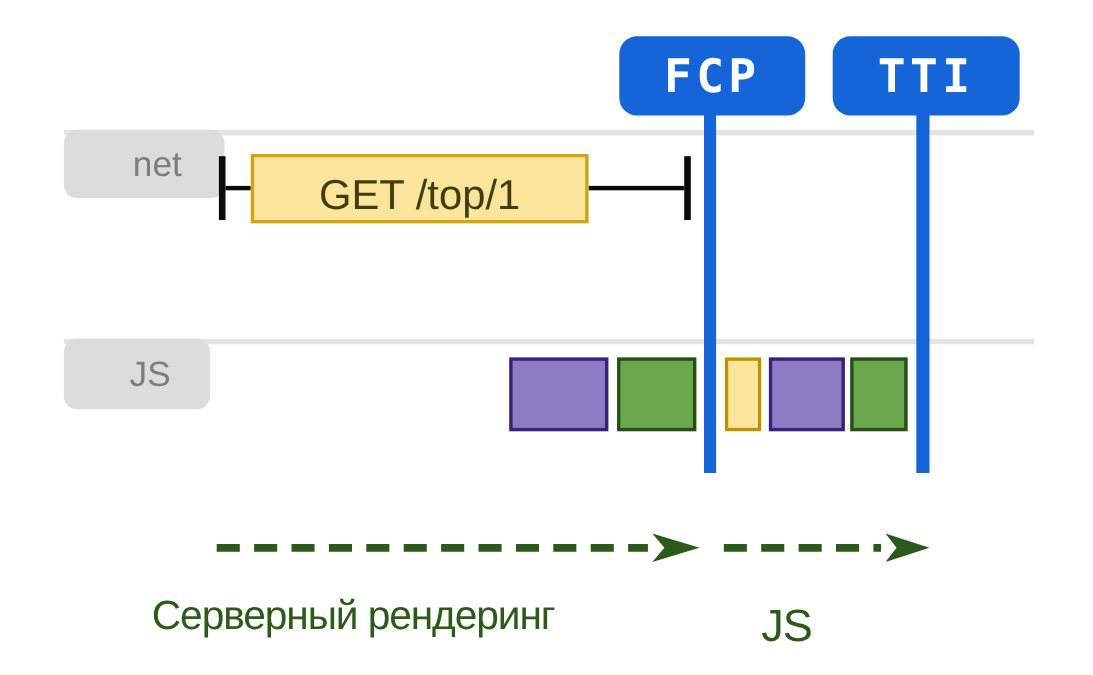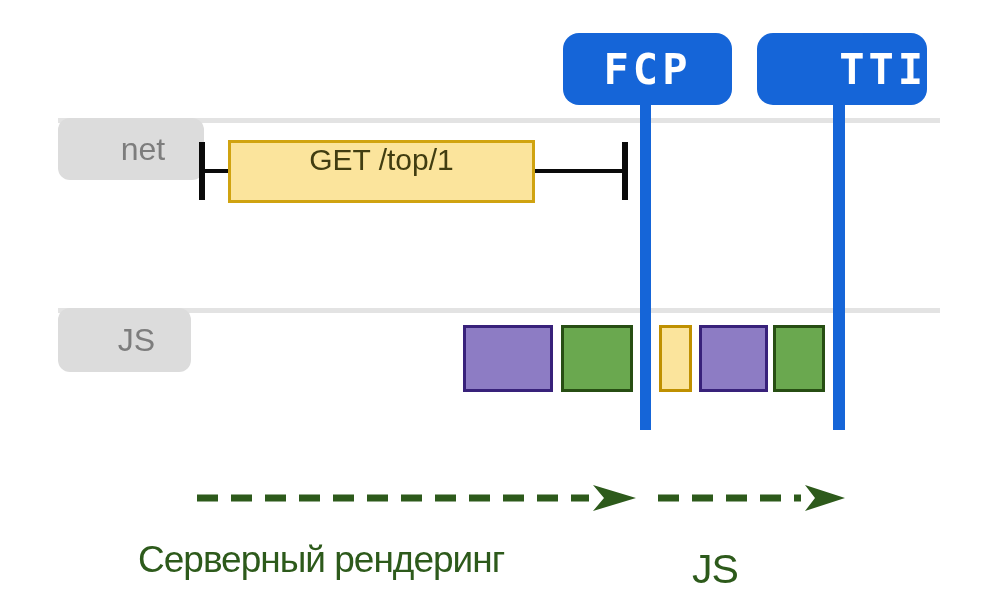--- a/index.html
+++ b/index.html
@@ -21,43 +21,43 @@
     color:#ffffff; font-family:"DejaVu Sans Mono", monospace; font-weight:bold;
     font-size:42px; letter-spacing:4px; z-index:6;
   }
   .vline { position:absolute; top:103px; height:327px; background:var(--blue); z-index:5; }
   
   .tick { position:absolute; width:6px; height:58px; top:142px; background:var(--tick); z-index:2; }
   .connector { position:absolute; height:4px; top:169px; background:var(--tick); z-index:2; }
   .request-box {
     position:absolute; left:228px; top:140px; width:307px; height:63px;
     background:var(--yellowFill); border:3px solid var(--yellowBorder);
-    box-sizing:border-box; display:flex; align-items:flex-start; justify-content:center;
-    font-size:30px; color:var(--requestText); z-index:3;
+    box-sizing:border-box; display:flex; align-items:flex-end; justify-content:center;
+    font-size:38px; color:var(--requestText); z-index:3;
   }
   
   .block { position:absolute; top:325px; height:67px; box-sizing:border-box; z-index:3; }
   .block.purple { background:var(--purpleFill); border:3px solid var(--purpleBorder); }
   .block.green  { background:var(--greenFill);  border:3px solid var(--greenBorder); }
   .block.yellow { background:var(--yellowFill); border:3px solid var(--blockYellowBorder); }
   
   .arrow { position:absolute; top:484px; z-index:2; }
   .arrow line    { stroke:var(--darkGreen); stroke-width:7; stroke-dasharray:21 13; }
   .arrow polygon { fill:var(--darkGreen); }
   .phase-caption { position:absolute; color:var(--darkGreen); z-index:2; letter-spacing:-1px; }
 </style>
 </head>
 <body>
 
 <div class="canvas">
 
   <div class="badge" style="left:563px; width:169px;">
     <span>FCP</span>
   </div>
-  <div class="badge" style="left:757px; width:170px;justify-content:flex-end;">
+  <div class="badge" style="left:757px; width:170px;">
     <span>TTI</span>
   </div>
   <div class="vline" style="left:640px; width:11px;"></div>
   <div class="vline" style="left:833px; width:12px;"></div>
 
   <div class="lane-line" style="left:58px; top:118px; width:882px;"></div>
   <div class="lane-label" style="left:58px; top:118px; width:122px; height:62px;">
     <span>net</span>
   </div>
 

